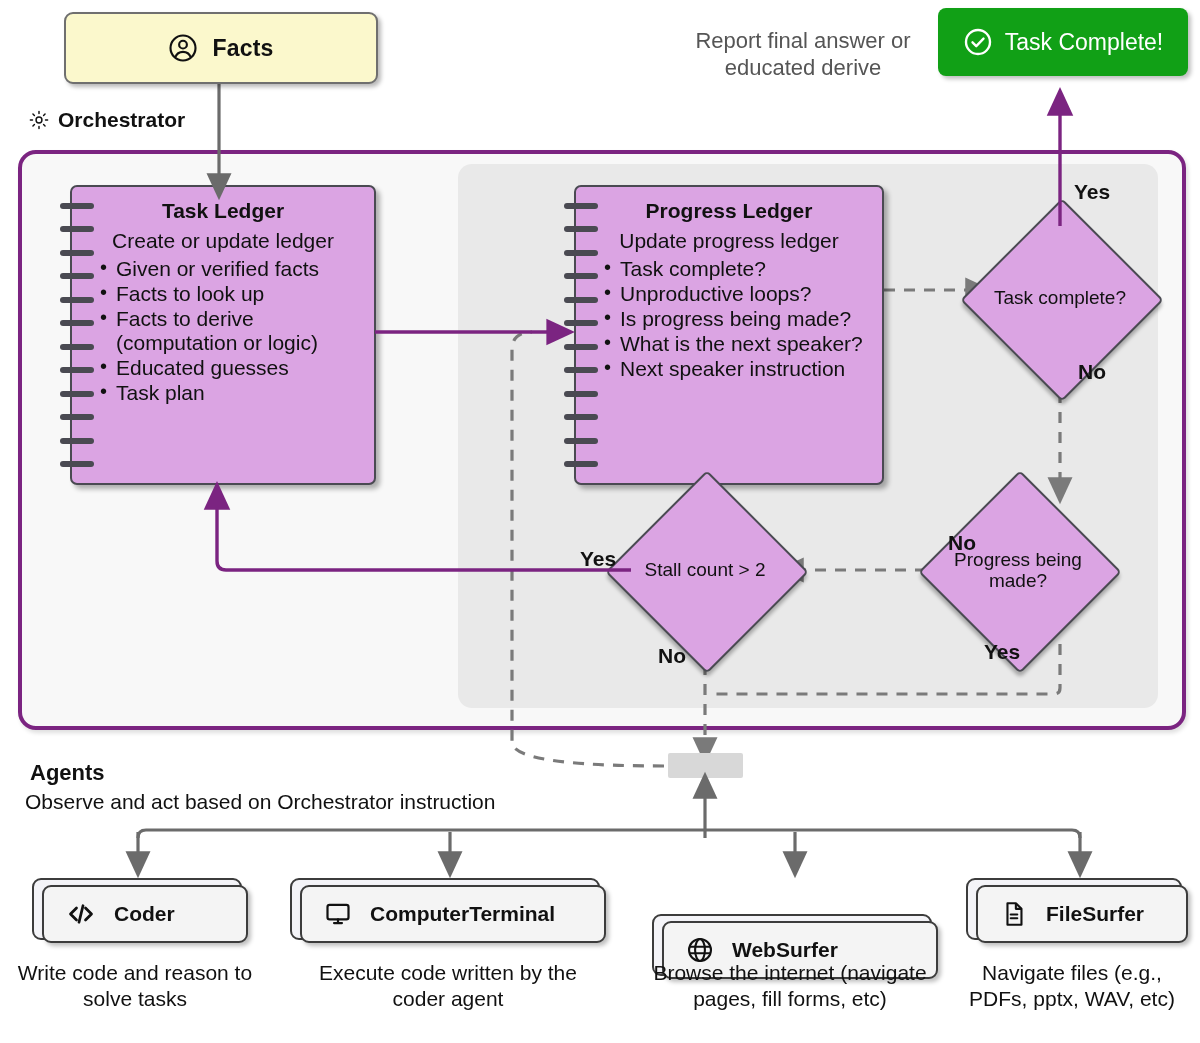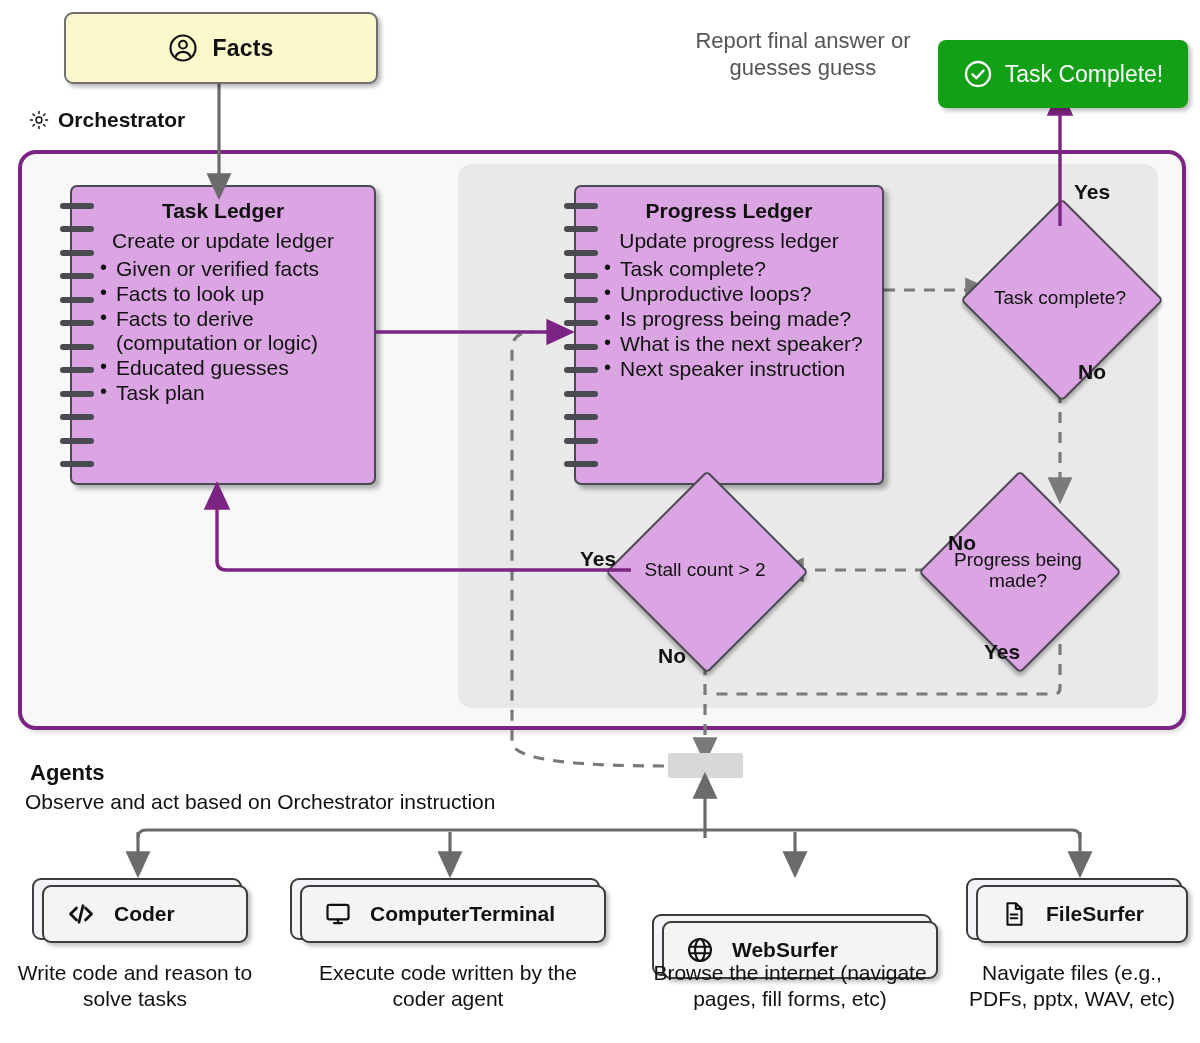--- a/index.html
+++ b/index.html
@@ -38,21 +38,21 @@
     box-shadow:2px 3px 4px rgba(0,0,0,.13);
     z-index:1;
   }
   .inner-panel{
     position:absolute;left:458px;top:164px;width:700px;height:544px;
     background:#e9e9e9;border-radius:14px;z-index:1;
   }
 
   
   .complete-badge{
-    position:absolute;left:938px;top:40px;width:250px;height:68px;
+    position:absolute;left:938px;top:8px;width:250px;height:68px;
     background:#11a016;border-radius:8px;
     box-shadow:3px 3px 4px rgba(0,0,0,.25);
     display:flex;align-items:center;justify-content:center;gap:12px;
     color:#fff;z-index:8;
   }
   .complete-badge .lbl{font-size:23px;font-weight:400;}
   .report-text{
     position:absolute;left:672px;top:28px;width:262px;
     font-size:22px;color:#555;text-align:center;line-height:1.22;z-index:8;
   }
@@ -281,21 +281,21 @@
   <div class="orch-title">
     <span class="icon">
       <svg width="22" height="22" viewBox="0 0 24 24" fill="none" stroke="#111" stroke-width="1.6">
         <circle cx="12" cy="12" r="3.2"></circle>
         <path d="M12 2.6v2.3M12 19.1v2.3M21.4 12h-2.3M4.9 12H2.6M18.6 5.4l-1.6 1.6M7 17l-1.6 1.6M18.6 18.6L17 17M7 7L5.4 5.4" stroke-linecap="round"></path>
       </svg>
     </span>
     <span>Orchestrator</span>
   </div>
 
-  <div class="report-text">Report final answer or guesses guess</div>
+  <div class="report-text">Report final answer or educated derive</div>
   <div class="complete-badge">
     <span class="icon">
       <svg width="30" height="30" viewBox="0 0 24 24" fill="none" stroke="#ffffff" stroke-width="1.9">
         <circle cx="12" cy="12" r="9.6"></circle>
         <path d="M7.6 12.3l3 3 5.8-6" stroke-linecap="round" stroke-linejoin="round"></path>
       </svg>
     </span>
     <span class="lbl">Task Complete!</span>
   </div>
 

